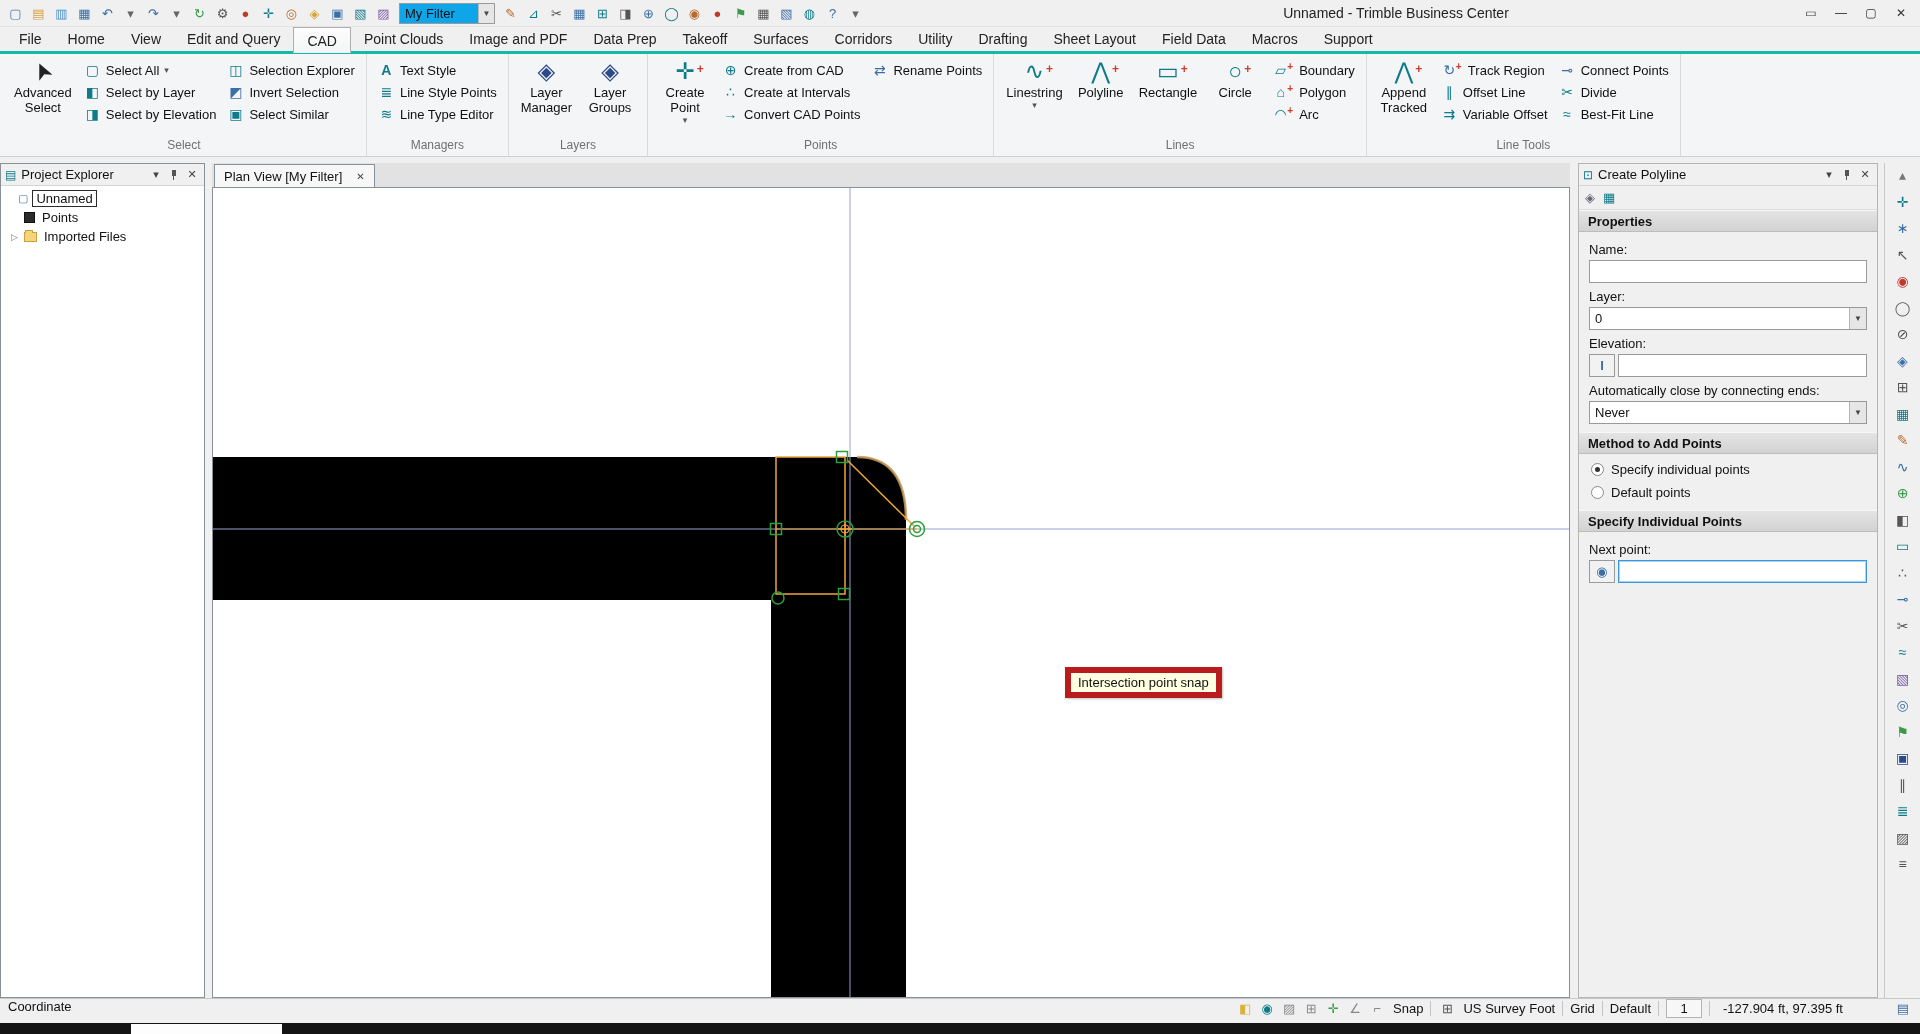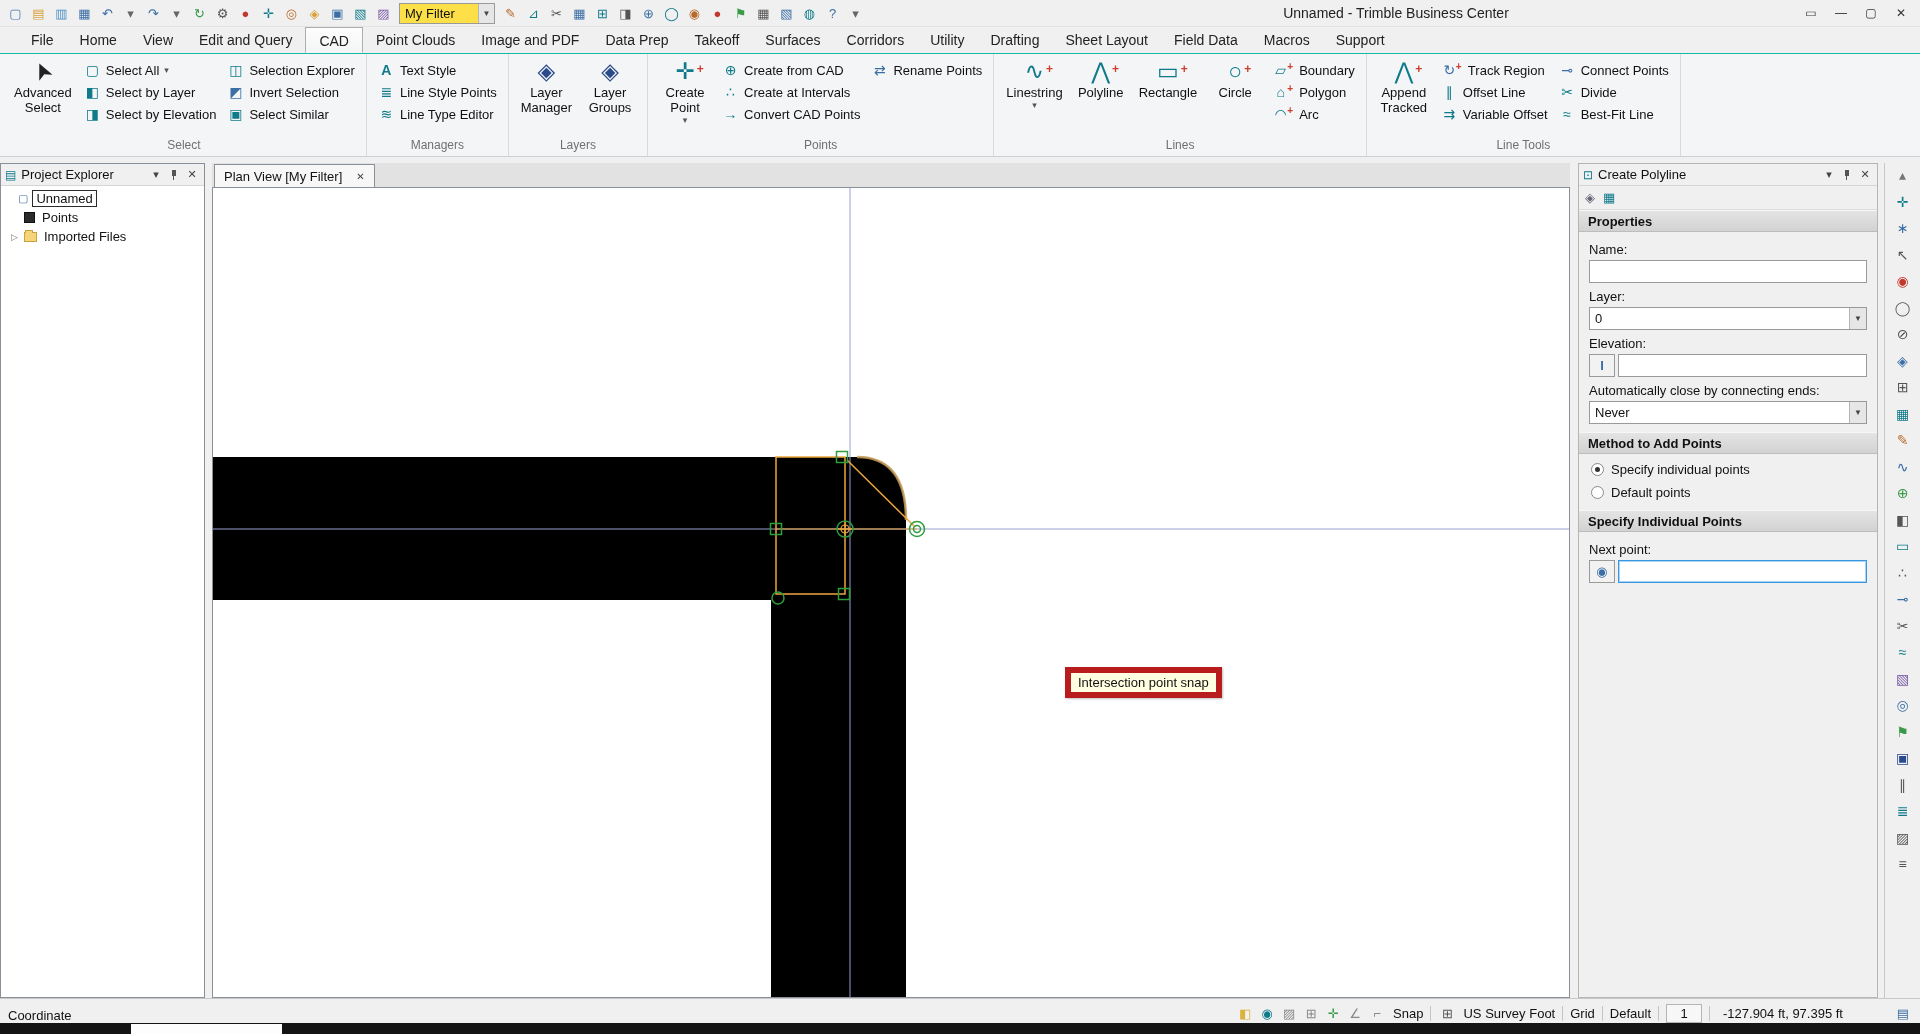--- a/index.html
+++ b/index.html
@@ -2,29 +2,29 @@
 <html><head>
 <meta charset="utf-8">
 <style>
   *{margin:0;padding:0;box-sizing:border-box}
   html,body{width:1920px;height:1034px;overflow:hidden;background:#f0f0f0;
     font-family:"Liberation Sans",sans-serif;font-size:13px;color:#111;cursor:default}
 
   
   .titlebar{height:27px;background:#f0f0f0;display:flex;align-items:center;padding:0 4px;position:relative;border-bottom:1px solid #e3e3e3}
   .qicon{width:23px;height:21px;line-height:21px;text-align:center;font-size:13px}
-  .combo{display:flex;align-items:center;background:#fde047;border:1px solid #9a9a9a;height:21px;width:96px;margin:0 4px}
+  .combo{display:flex;align-items:center;background:#0ea5e9;border:1px solid #9a9a9a;height:21px;width:96px;margin:0 4px}
   .combo .cval{flex:1;padding:0 5px;white-space:nowrap;overflow:hidden}
   .combo .carrow{width:16px;height:100%;display:flex;align-items:center;justify-content:center;background:#e6e6e6;border-left:1px solid #b5b5b5;font-size:8px;color:#444}
   .win-title{position:absolute;left:1396px;transform:translateX(-50%);font-size:14px;color:#222;white-space:nowrap}
   .wctl{margin-left:auto;display:flex;align-items:center}
   .wbtn{width:30px;height:21px;line-height:21px;text-align:center;font-size:12px;color:#333}
 
   
-  .tabrow{height:27px;background:#f0f0f0;display:flex;align-items:flex-start;padding-left:18px;border-bottom:1px solid #14b8a6}
+  .tabrow{height:27px;background:#f0f0f0;display:flex;align-items:center;padding-left:6px;border-bottom:3px solid #14b8a6}
   .tab{padding:0 13px;height:26px;line-height:26px;font-size:14px;color:#222;white-space:nowrap}
   .tab.active{background:linear-gradient(#fdfdfd,#f4f5f6);border:1px solid #aeaeae;border-bottom:1px solid #f4f5f6;margin-bottom:-1px}
 
   
   .ribbon{height:103px;background:#f4f5f6;border-bottom:1px solid #cfcfcf;display:flex;padding-left:2px}
   .rgroup{display:flex;flex-direction:column;padding:2px 7px 0;border-right:1px solid #dadada;height:100%}
   .rgc{flex:1;display:flex;align-items:flex-start;gap:3px}
   .rgl{height:18px;line-height:15px;text-align:center;font-size:12px;color:#707070}
   .bigbtn{min-width:60px;display:flex;flex-direction:column;align-items:center;padding:2px 5px 0;font-size:13px;line-height:15px;text-align:center}
   .bicon{font-size:23px;line-height:27px;color:#0e7a8a;position:relative}
@@ -87,21 +87,21 @@
   .btn{height:24px;background:linear-gradient(#f7f7f7,#e7e7e7);border:1px solid #9a9a9a;font-size:13px;padding:0 14px;font-family:inherit}
   .addrow{display:flex;justify-content:flex-end;padding:8px 10px}
   .bottomrow{display:flex;justify-content:flex-end;gap:12px;padding:8px 10px 10px}
   .spacer{flex:1}
 
   
   .right-strip{width:36px;background:#f0f0f0;border-left:1px solid #c8c8c8;display:flex;flex-direction:column;align-items:center;padding-top:1px;gap:4.5px;overflow:hidden}
   .stico{width:24px;height:22px;line-height:22px;text-align:center;font-size:14px}
 
   
-  .statusbar{height:25px;background:#f0f0f0;border-top:1px solid #c8c8c8;display:flex;align-items:flex-end;padding:0 8px;font-size:13px;gap:8px}
+  .statusbar{height:25px;background:#f0f0f0;border-top:1px solid #c8c8c8;display:flex;align-items:flex-start;padding:0 8px;font-size:13px;gap:8px}
   .sbright{margin-left:auto;display:flex;align-items:center;gap:7px}
   .sbicon{width:18px;text-align:center;font-size:13px}
   .sep{width:1px;height:15px;background:#c4c4c4}
   .pagebox{width:36px;height:19px;border:1px solid #b5b5b5;background:#f7f7f7;text-align:center;line-height:18px}
   .coordbox{min-width:170px;text-align:left;padding:0 6px}
 
   
   .taskbar-strip{height:12px;background:#141414;position:relative}
   .taskbar-item{position:absolute;left:131px;top:1px;width:151px;height:10px;background:#fdfdfd}
 </style>

